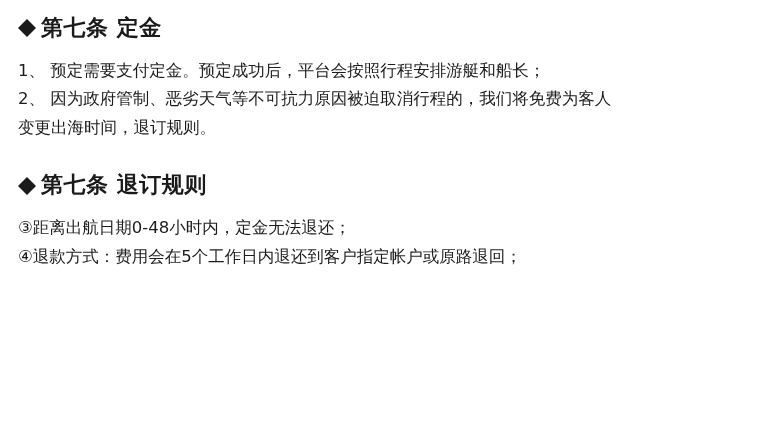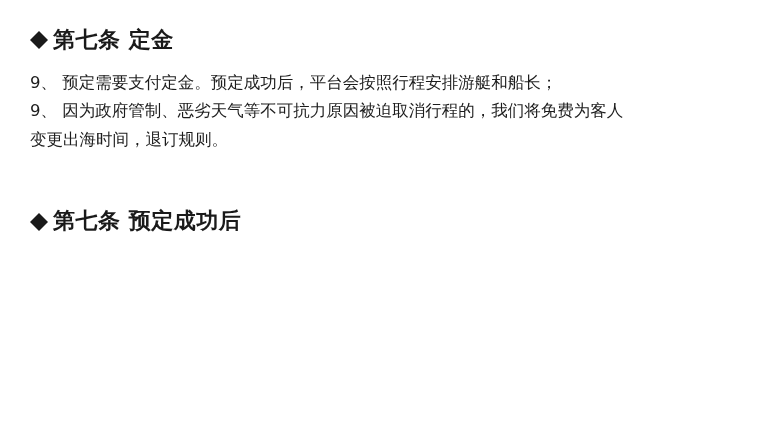--- a/index.html
+++ b/index.html
@@ -15,21 +15,21 @@
     overflow: hidden;
   }
   .page {
     width: 770px;
     height: 439px;
     box-sizing: border-box;
     padding: 10px 14px 0 14px;
     position: relative;
   }
   .section {
-    margin: 16px;
+    margin: 4px;
   }
   .section-heading {
     display: flex;
     align-items: center;
     font-size: 22px;
     font-weight: bold;
     color: #1a1a1a;
     letter-spacing: 0.5px;
     line-height: 1.3;
     margin: 0 0 14px 0;
@@ -72,30 +72,32 @@
 <body>
 
 <div class="page">
 
   <div class="section">
     <div class="section-heading">
       <span class="diamond-icon"></span>
       <span class="heading-text">第七条 定金</span>
     </div>
     <div class="body-block">
-      <div class="body-line">9、 预定需要支付定金。预定成功后，平台会按照行程安排游艇和船长；</div>
-      <div class="body-line">9、 因为政府管制、恶劣天气等不可抗力原因被迫取消行程的，我们将免费为客人</div>
+      <div class="body-line">1、 预定需要支付定金。预定成功后，平台会按照行程安排游艇和船长；</div>
+      <div class="body-line">2、 因为政府管制、恶劣天气等不可抗力原因被迫取消行程的，我们将免费为客人</div>
       <div class="body-line">变更出海时间，退订规则。</div>
     </div>
   </div>
 
   <div class="gap-1"></div>
 
   <div class="section">
     <div class="section-heading">
       <span class="diamond-icon"></span>
-      <span class="heading-text">第七条 预定成功后</span>
+      <span class="heading-text">第七条 退订规则</span>
     </div>
     <div class="body-block">
+      <div class="body-line">③距离出航日期0-48小时内，定金无法退还；</div>
+      <div class="body-line">④退款方式：费用会在5个工作日内退还到客户指定帐户或原路退回；</div>
     </div>
   </div>
 
 </div>
 
 </body></html>

